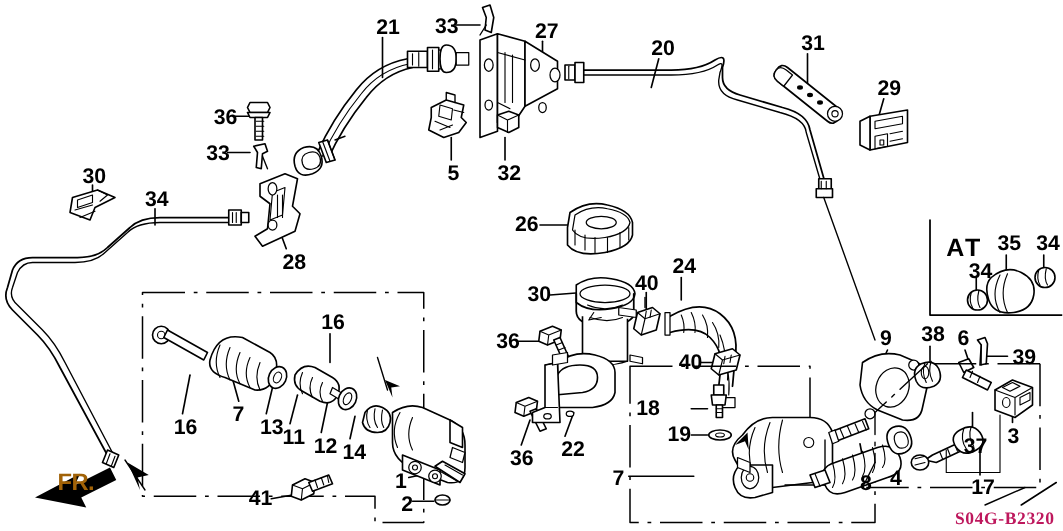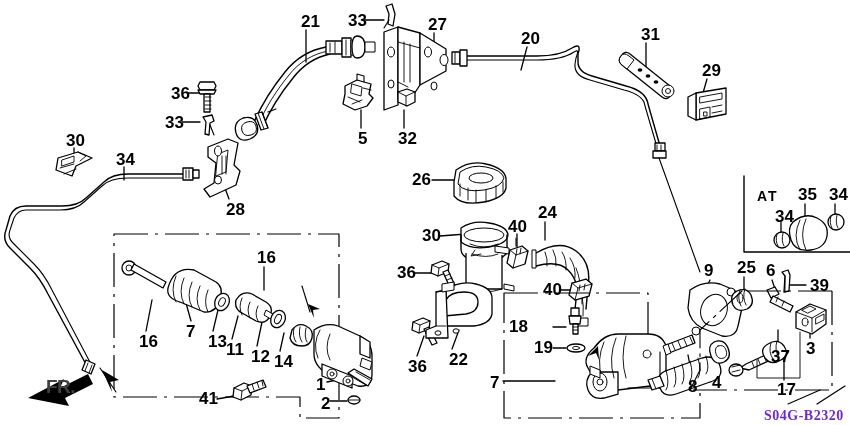--- a/index.html
+++ b/index.html
@@ -3,25 +3,25 @@
 <meta charset="utf-8">
 <title>Clutch Parts Diagram</title>
 <style>
   html,body{margin:0;padding:0;background:#ffffff;}
   body{font-family:"Liberation Sans", sans-serif;}
   #sheet{position:relative;width:850px;height:425px;background:#fff;overflow:hidden;}
   #sheet svg{position:absolute;left:0;top:0;}
   .lbl{position:absolute;font-family:"Liberation Sans", sans-serif;font-weight:bold;
        font-size:17px;color:#000;line-height:1;white-space:nowrap;}
   .code{position:absolute;font-family:"Liberation Serif", serif;font-weight:bold;
-        font-size:14px;letter-spacing:0.5px;color:#6d28d9;white-space:nowrap;}
+        font-size:14px;letter-spacing:0.5px;color:#be185d;white-space:nowrap;}
   .at{position:absolute;font-family:"Liberation Sans", sans-serif;font-weight:bold;
-      font-size:14px;letter-spacing:2px;color:#000;}
+      font-size:20px;letter-spacing:2px;color:#000;}
   .fr{position:absolute;font-family:"Liberation Sans", sans-serif;font-weight:bold;
-      font-size:19px;color:#404040;letter-spacing:-0.5px;}
+      font-size:19px;color:#a16207;letter-spacing:-0.5px;}
 </style>
 </head>
 <body>
 
 <div id="sheet">
 
 <svg width="850" height="425" viewBox="0 0 850 425">
   <defs>
     <style>
       .s{fill:none;stroke:#000;stroke-width:1.4;stroke-linecap:round;stroke-linejoin:round;}
@@ -541,21 +541,21 @@
   <span class="lbl" style="left:274px;top:353px">14</span>
   <span class="lbl" style="left:316px;top:376px">1</span>
   <span class="lbl" style="left:321px;top:395px">2</span>
   <span class="lbl" style="left:199px;top:390px">41</span>
   <span class="lbl" style="left:490px;top:374px">7</span>
   <span class="lbl" style="left:509px;top:318px">18</span>
   <span class="lbl" style="left:534px;top:339px">19</span>
   <span class="lbl" style="left:688px;top:378px">8</span>
   <span class="lbl" style="left:712px;top:374px">4</span>
   <span class="lbl" style="left:704px;top:262px">9</span>
-  <span class="lbl" style="left:737px;top:259px">25</span>
+  <span class="lbl" style="left:737px;top:259px">38</span>
   <span class="lbl" style="left:766px;top:262px">6</span>
   <span class="lbl" style="left:810px;top:277px">39</span>
   <span class="lbl" style="left:771px;top:348px">37</span>
   <span class="lbl" style="left:806px;top:340px">3</span>
   <span class="lbl" style="left:777px;top:381px">17</span>
   <span class="lbl" style="left:775px;top:208px">34</span>
   <span class="lbl" style="left:798px;top:186px">35</span>
   <span class="lbl" style="left:829px;top:186px">34</span>
 </div>
 

